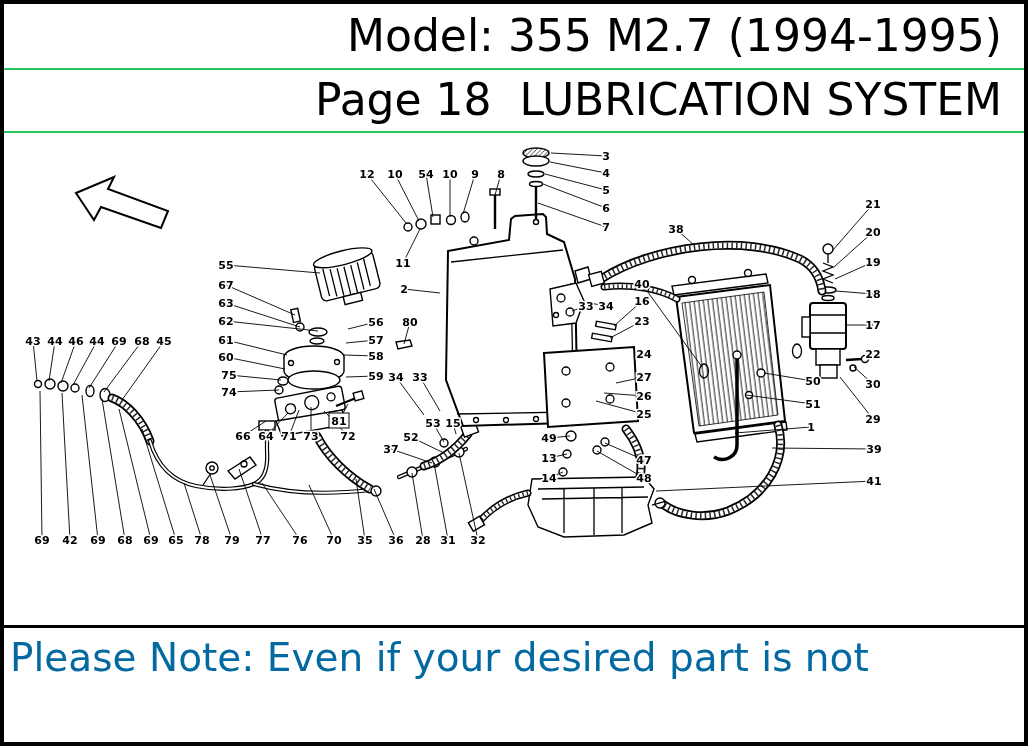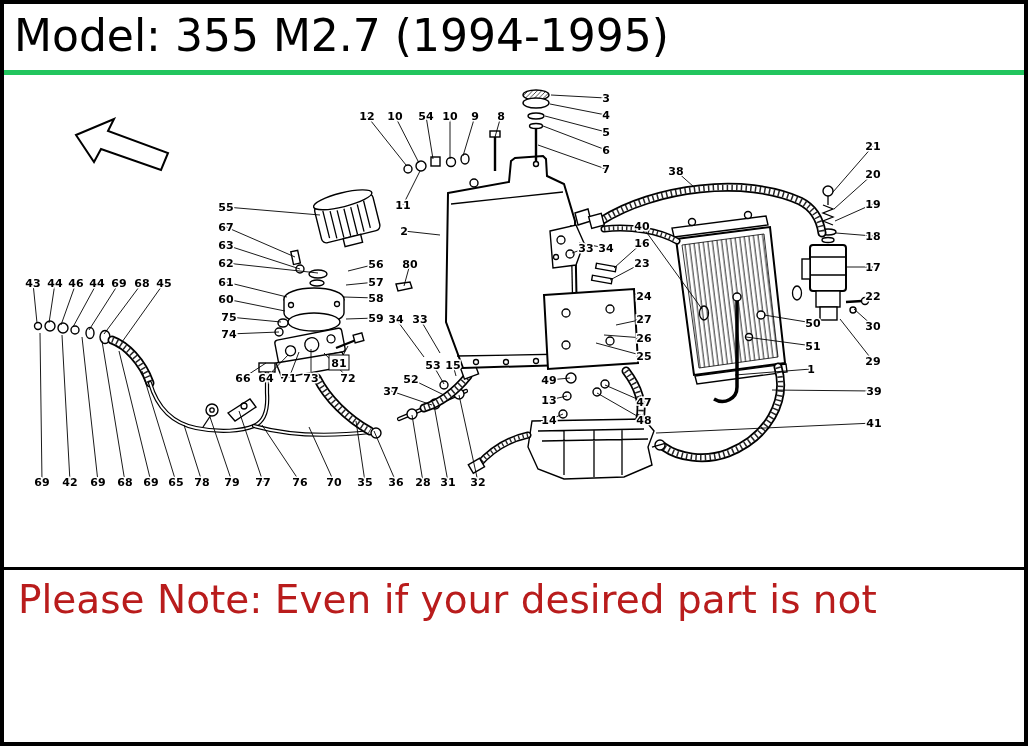--- a/index.html
+++ b/index.html
@@ -6,34 +6,34 @@
   body{
     width:1028px;height:746px;background:#ffffff;
     font-family:"DejaVu Sans", sans-serif;color:#000;
   }
   .page{
     width:1028px;height:746px;background:#fff;
     border:4px solid #000;box-sizing:border-box;
     display:flex;flex-direction:column;overflow:hidden;
   }
   .hdr{
-    border-bottom:5px solid #22c55e;
-    padding:0 10px;white-space:pre;overflow:hidden;
-    font-size:44px;font-weight:400;color:#000;
+    border-bottom:2px solid #22c55e;
+    padding:0 22px;white-space:pre;overflow:hidden;
+    font-size:44px;font-weight:400;color:#000;text-align:right;
   }
   .hdr1{height:66px;line-height:64px;}
   .hdr2{height:62px;line-height:60px;}
   .diagram{
     height:492px;position:relative;background:#fff;
     border-bottom:3px solid #000;box-sizing:content-box;
   }
   .diagram svg{display:block;width:100%;height:100%;}
   .note{
-    height:115px;padding:1px 14px;overflow:hidden;
-    font-size:39px;line-height:57px;white-space:nowrap;color:#b91c1c;
+    height:115px;padding:1px 6px;overflow:hidden;
+    font-size:39px;line-height:57px;white-space:nowrap;color:#0369a1;
   }
   
   .part {fill:#fff;stroke:#000;stroke-width:1.4;}
   .part2{fill:#fff;stroke:#000;stroke-width:2;}
   .hatched{fill:url(#diagp);stroke:#000;stroke-width:1.4;}
   .ln {fill:none;stroke:#000;stroke-width:1.3;}
   .ln2{fill:none;stroke:#000;stroke-width:2.4;}
   .ln3{fill:none;stroke:#000;stroke-width:3.5;}
   .hose-o{fill:none;stroke:#000;stroke-width:9;stroke-linecap:round;}
   .hose-i{fill:none;stroke:#fff;stroke-width:5.5;stroke-linecap:round;}
@@ -46,20 +46,21 @@
   .leader{stroke:#000;stroke-width:0.9;}
   .callout{font-family:"DejaVu Sans",sans-serif;font-size:11px;font-weight:700;fill:#000;}
   .callout-box{fill:#fff;stroke:#000;stroke-width:1;}
 </style>
 </head>
 <body>
 
 <div class="page">
 
   <div class="hdr hdr1">Model: 355 M2.7 (1994-1995)</div>
+  <div class="hdr hdr2">Page 18  LUBRICATION SYSTEM</div>
 
   <div class="diagram">
     <svg id="diagram-svg" viewBox="0 0 1020 492" preserveAspectRatio="none">
       <defs>
         <pattern id="fins" width="4.6" height="9" patternUnits="userSpaceOnUse" patternTransform="rotate(-7)">
           <line x1="2" y1="0" x2="2" y2="9" stroke="#222" stroke-width="1"></line>
         </pattern>
         <pattern id="diagp" width="4.5" height="4.5" patternUnits="userSpaceOnUse">
           <line x1="0" y1="4.5" x2="4.5" y2="0" stroke="#000" stroke-width="0.7"></line>
         </pattern>

